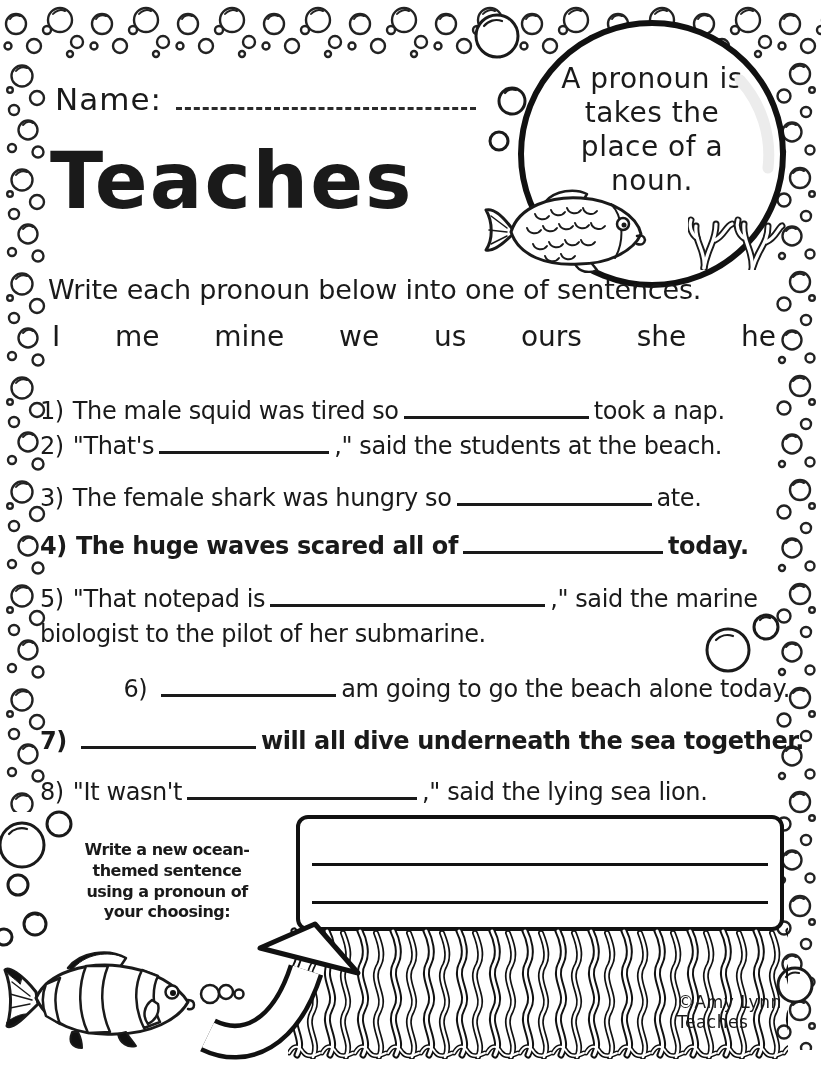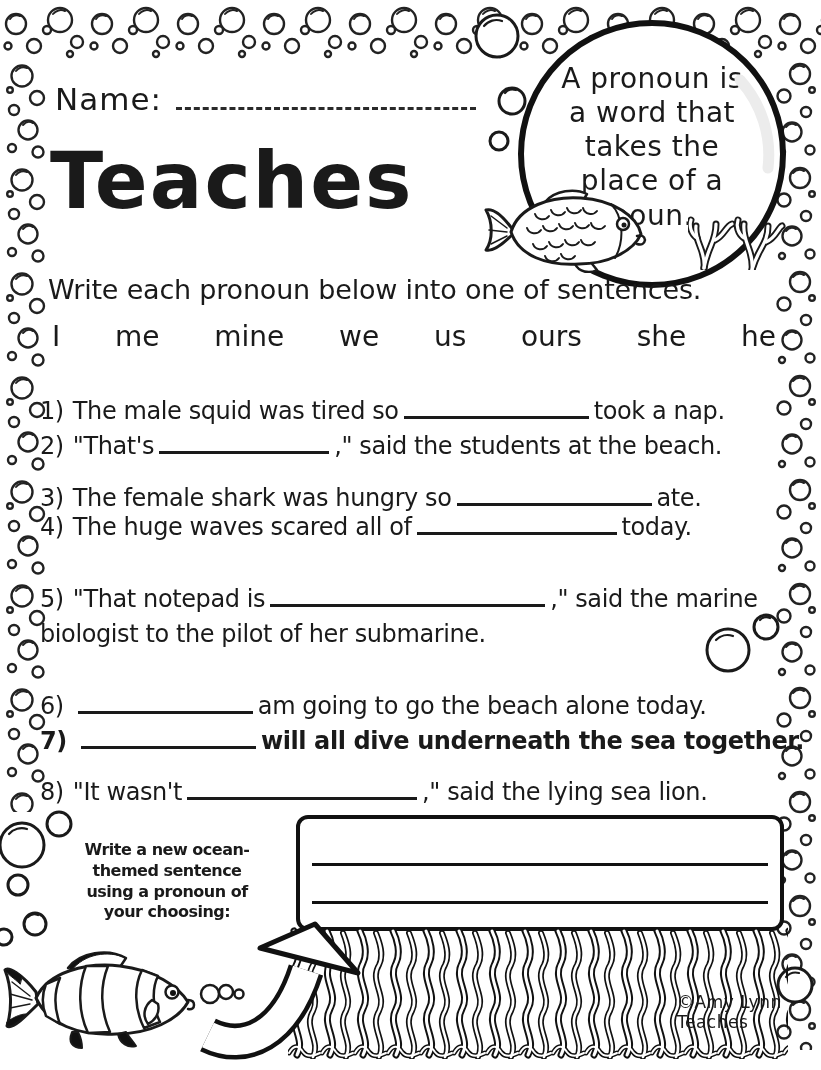--- a/index.html
+++ b/index.html
@@ -141,21 +141,20 @@
         <path d="M760,620 a9,9 0 0 1 10,-2"></path>
       <path d="M9,834 a17,17 0 0 1 18,-5"></path>
         <path d="M28,917 a9,9 0 0 1 10,-2"></path>
       <path d="M786,977 a13,13 0 0 1 13,-4"></path>
     </g>
   </svg>
 
   <div class="abs speech-bubble">
     <div class="speech-text">
       <span>A pronoun is</span>
-      <span>a word that</span>
       <span>takes the</span>
       <span>place of a</span>
       <span>noun.</span>
     </div>
   </div>
   <svg class="abs" style="left:518px;top:20px;" width="268" height="268">
     <path d="M222,60 A112,112 0 0 1 250,148" stroke="#ececec" stroke-width="11" fill="none" stroke-linecap="round"></path>
   </svg>
 
   <svg class="abs" style="left:483px;top:188px;" width="165" height="85" viewBox="0 0 165 85">
@@ -234,27 +233,27 @@
 
   <div class="abs srow" style="top:394px;">
     <span class="snum">1)</span><span>The male squid was tired so</span><span class="blank" style="width:185px;"></span><span>took a nap.</span>
   </div>
   <div class="abs srow" style="top:429px;">
     <span class="snum">2)</span><span>"That's</span><span class="blank" style="width:170px;"></span><span>," said the students at the beach.</span>
   </div>
   <div class="abs srow" style="top:481px;">
     <span class="snum">3)</span><span>The female shark was hungry so</span><span class="blank" style="width:195px;"></span><span>ate.</span>
   </div>
-  <div class="abs srow" style="top:510px;">
+  <div class="abs srow" style="top:529px;font-weight:bold;">
     <span class="snum">4)</span><span>The huge waves scared all of</span><span class="blank" style="width:200px;"></span><span>today.</span>
   </div>
   <div class="abs srow wrap" style="top:582px;">
     <span class="snum">5)</span><span>"That notepad is</span><span class="blank" style="width:275px;"></span><span>," said the marine biologist to the pilot of her submarine.</span>
   </div>
-  <div class="abs srow" style="top:689px;">
+  <div class="abs srow" style="top:672px;text-align:right;">
     <span class="snum">6)</span><span></span><span class="blank" style="width:175px;"></span><span>am going to go the beach alone today.</span>
   </div>
   <div class="abs srow" style="top:724px;font-weight:bold;">
     <span class="snum">7)</span><span></span><span class="blank" style="width:175px;"></span><span>will all dive underneath the sea together.</span>
   </div>
   <div class="abs srow" style="top:775px;">
     <span class="snum">8)</span><span>"It wasn't</span><span class="blank" style="width:230px;"></span><span>," said the lying sea lion.</span>
   </div>
 
   <div class="abs writing-box">

